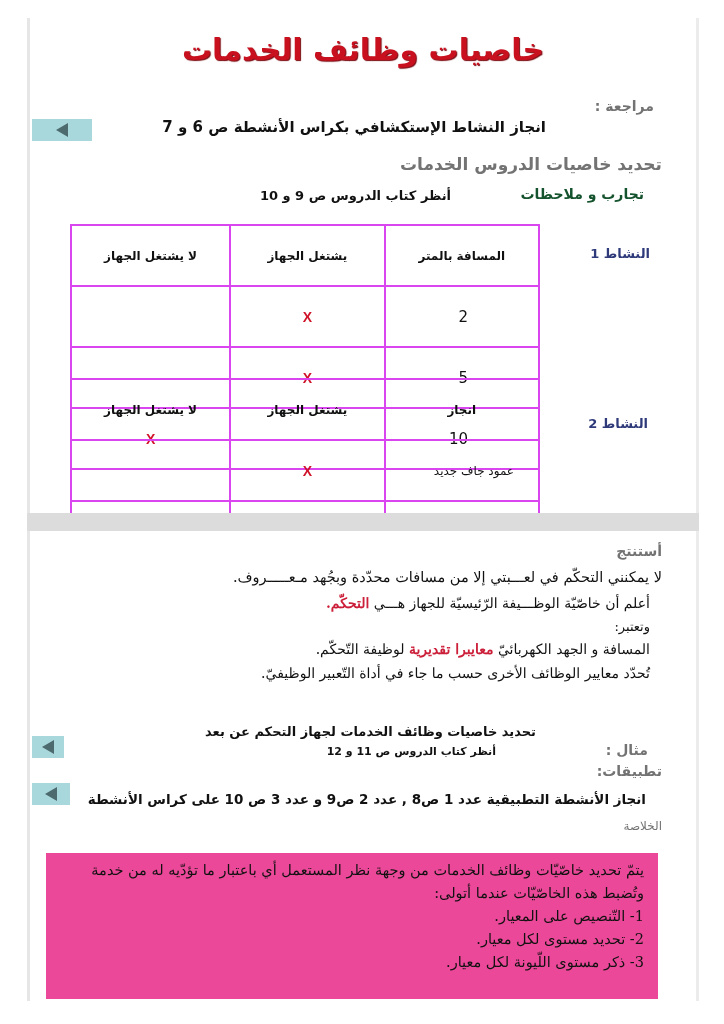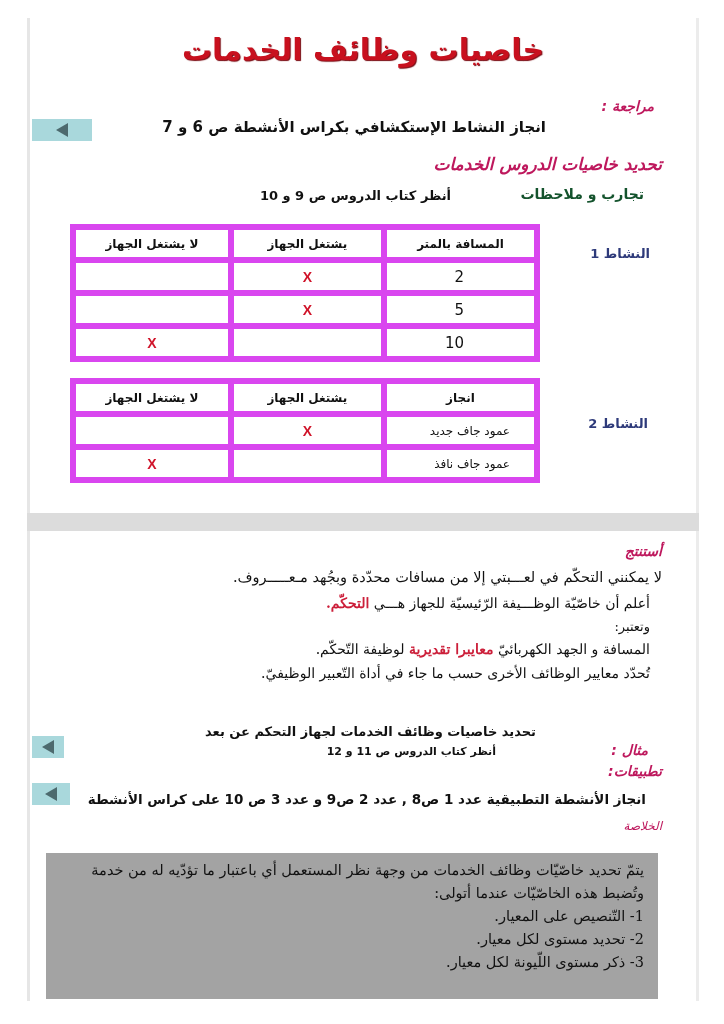--- a/index.html
+++ b/index.html
@@ -17,52 +17,52 @@
   #panel-bottom { top:531px; height:470px; }
 
   .abs { position:absolute; }
   .rtl { direction:rtl; text-align:right; }
 
   #page-title {
     left:0; right:0; top:14px; text-align:center;
     color:#c8101e; font-weight:bold; font-size:30px;
     text-shadow:1px 1px 1px #7a0a12;
   }
-  .red-label { color:#be185d; font-weight:bold;font-style:italic; }
+  .red-label { color:#737373; font-weight:bold; }
   .teal-label { color:#14532d; font-weight:bold; }
   .navy-label { color:#2e3a7a; font-weight:bold; font-size:13px; }
   .bold-text { font-weight:bold; font-size:14px; color:#111; }
 
   .nav-btn {
     position:absolute; width:60px; height:22px; background:#a9d8dc;
     display:flex; align-items:center; justify-content:center; cursor:pointer;
   }
   .nav-btn .tri {
     width:0; height:0; border-top:7px solid transparent; border-bottom:7px solid transparent;
     border-right:12px solid #4d6a6e;
   }
 
   table.grid {
     position:absolute; border-collapse:collapse; direction:rtl;
     border:2px solid #222;
   }
   table.grid th, table.grid td {
-    border:6px solid #d946ef; height:27px; text-align:center; font-size:14px; padding:0;
+    border:2px solid #d946ef; height:27px; text-align:center; font-size:14px; padding:16px;
   }
   table.grid th { font-weight:bold; font-size:12px; }
   table.grid td.num { text-align:right; padding-right:70px; font-size:15px; }
   table.grid td.txt { text-align:right; padding-right:24px; font-size:12px; }
   .xmark { color:#d0142a; font-weight:bold; font-size:19px; font-family:"Liberation Sans", sans-serif; }
 
   .serif { font-family:"DejaVu Serif", serif; }
   .red-inline { color:#cc1f3a; font-weight:bold; }
 
   #summary-box {
     position:absolute; left:16px; top:322px; width:612px; height:146px;
-    background:#a3a3a3; direction:rtl; text-align:right; box-sizing:border-box;
+    background:#ec4899; direction:rtl; text-align:right; box-sizing:border-box;
     padding:6px 14px 0 10px; font-family:"DejaVu Serif", serif; font-size:14.5px; line-height:23px;
   }
 </style>
 </head>
 <body>
 
 <div class="panel" id="panel-top">
   <div class="abs" id="page-title">خاصيات وظائف الخدمات</div>
 
   <div class="abs rtl red-label" style="right:42px; top:80px; font-size:14px;">مراجعة :</div>

